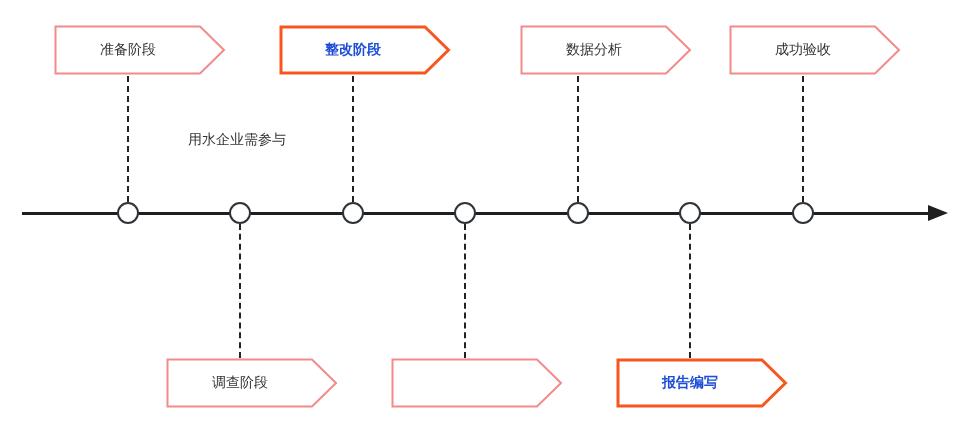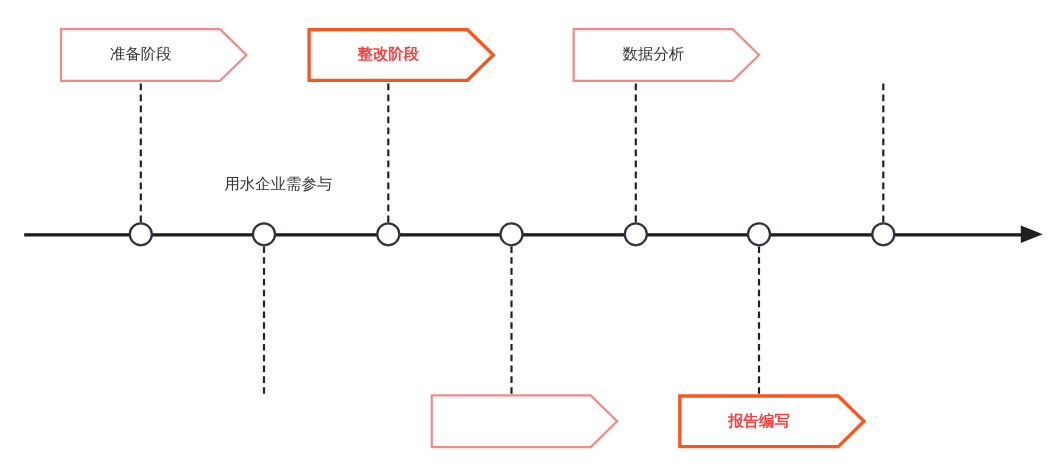--- a/index.html
+++ b/index.html
@@ -44,25 +44,25 @@
   }
   .phase svg{position:absolute;left:0;top:0;display:block;}
   .phase .poly{fill:#ffffff;stroke-linejoin:miter;}
   .phase.pink .poly{stroke:#f38a8a;stroke-width:2;}
   .phase.orange .poly{stroke:#f7571f;stroke-width:3;}
   .phase-label{
     position:absolute;left:0;top:0;width:148px;height:50px;
     display:flex;align-items:center;justify-content:center;
     font-size:14px;color:#333333;white-space:nowrap;
   }
-  .phase.orange .phase-label{font-weight:bold;color:#ef4444;}
+  .phase.orange .phase-label{font-weight:bold;color:#1d4ed8;}
   
   .annotation{
-    position:absolute;left:188px;top:159px;
-    font-size:14px;color:#333333;white-space:nowrap;margin-left:16px;
+    position:absolute;left:188px;top:131px;
+    font-size:14px;color:#333333;white-space:nowrap;
   }
 </style>
 </head>
 <body>
 
 <div class="canvas">
 
   <div class="timeline"></div>
   <div class="arrowhead"></div>
 
@@ -94,21 +94,33 @@
         <polygon class="poly" points="2,2 146,2 169.5,25 146,48 2,48"></polygon>
       </svg>
     <span class="phase-label">整改阶段</span>
   </div>
   <div class="phase pink" style="left:520px;top:25px">
     <svg width="172" height="50" viewBox="0 0 172 50">
         <polygon class="poly" points="1.5,1.5 146,1.5 170,25 146,48.5 1.5,48.5"></polygon>
       </svg>
     <span class="phase-label">数据分析</span>
   </div>
+  <div class="phase pink" style="left:729px;top:25px">
+    <svg width="172" height="50" viewBox="0 0 172 50">
+        <polygon class="poly" points="1.5,1.5 146,1.5 170,25 146,48.5 1.5,48.5"></polygon>
+      </svg>
+    <span class="phase-label">成功验收</span>
+  </div>
 
+  <div class="phase pink" style="left:166px;top:358px">
+    <svg width="172" height="50" viewBox="0 0 172 50">
+        <polygon class="poly" points="1.5,1.5 146,1.5 170,25 146,48.5 1.5,48.5"></polygon>
+      </svg>
+    <span class="phase-label">调查阶段</span>
+  </div>
   <div class="phase pink" style="left:391px;top:358px">
     <svg width="172" height="50" viewBox="0 0 172 50">
         <polygon class="poly" points="1.5,1.5 146,1.5 170,25 146,48.5 1.5,48.5"></polygon>
       </svg>
   </div>
   <div class="phase orange" style="left:616px;top:358px">
     <svg width="172" height="50" viewBox="0 0 172 50">
         <polygon class="poly" points="2,2 146,2 169.5,25 146,48 2,48"></polygon>
       </svg>
     <span class="phase-label">报告编写</span>

